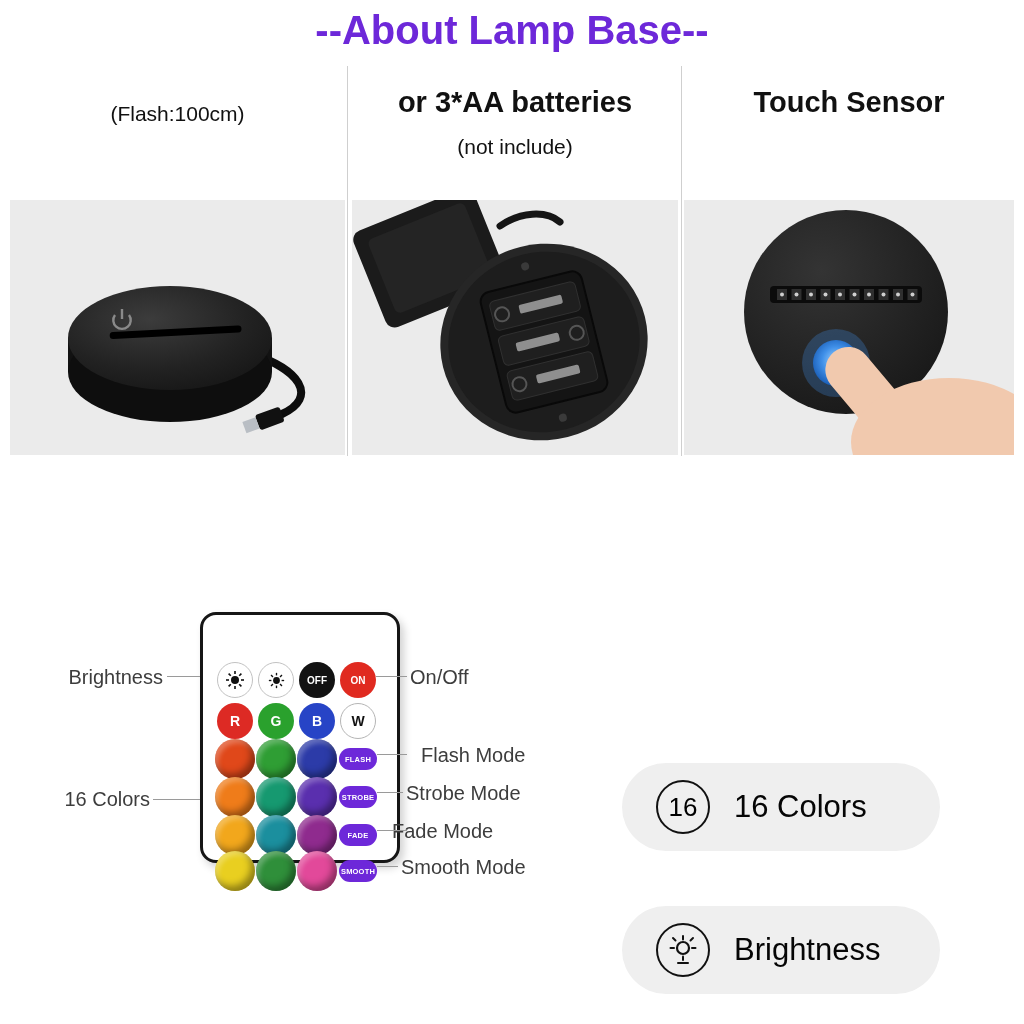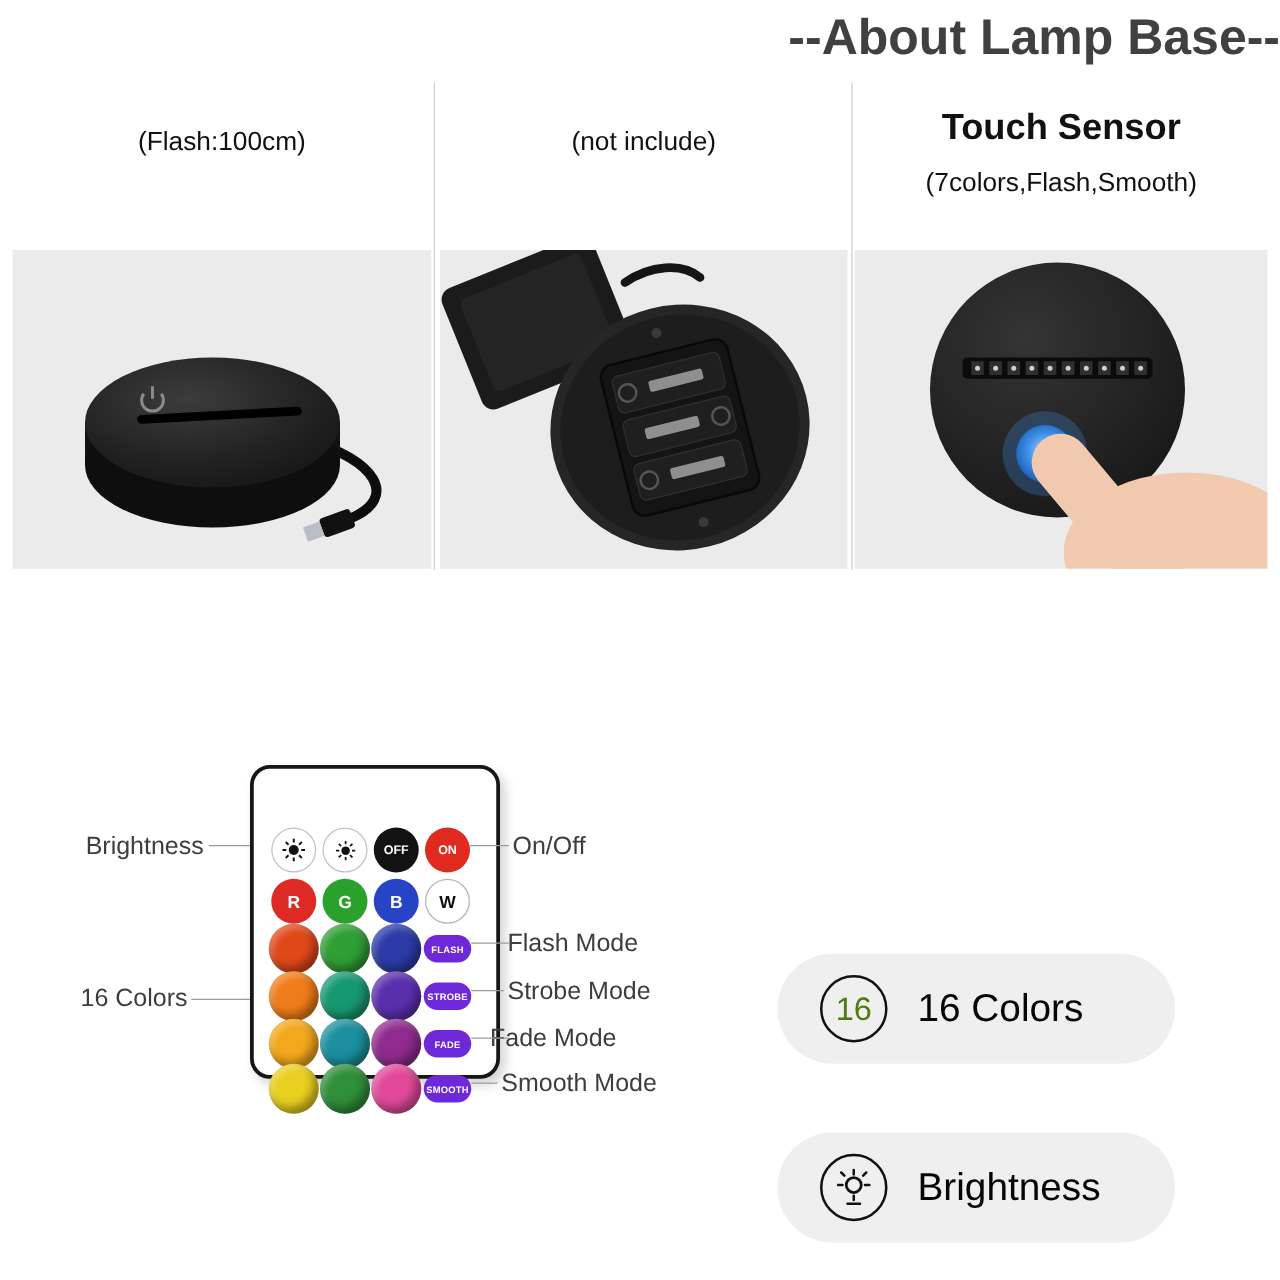--- a/index.html
+++ b/index.html
@@ -1,20 +1,20 @@
 <!DOCTYPE html>
 <html><head>
 <meta charset="utf-8">
 <style>
   * { margin:0; padding:0; box-sizing:border-box; }
   html,body { background:#fff; }
   body { width:1024px; height:1024px; font-family:"Liberation Sans", sans-serif; }
   .canvas { position:relative; width:1024px; height:1024px; background:#fff; color:#111; overflow:hidden; }
 
-  .title { position:absolute; width:100%; text-align:right; font-weight:600; color:#404040; }
+  .title { position:absolute; width:100%; text-align:center; font-weight:600; color:#6d28d9; }
   .t-top { top:8px;  font-size:40px; }
   .t-mid { top:494px; font-size:38px; }
 
   .vline { position:absolute; top:66px; height:390px; width:1px; background:#cfcfcf; }
   .v1 { left:347px; } .v2 { left:681px; }
 
   .feature { position:absolute; top:86px; text-align:center; }
   .f1 { left:10px;  width:335px; }
   .f2 { left:352px; width:326px; }
   .f3 { left:684px; width:330px; }
@@ -42,42 +42,42 @@
           color:#fff; font-size:7.5px; font-weight:bold; letter-spacing:.2px;
           display:flex; align-items:center; justify-content:center; }
 
   .callout { position:absolute; font-size:20px; color:#3d3d3d; white-space:nowrap; line-height:22px; }
   .lline   { position:absolute; height:0; border-top:1.5px solid #9a9a9a; }
 
   .pill { position:absolute; left:622px; width:318px; height:88px; border-radius:44px;
           background:#efefef; display:flex; align-items:center; padding-left:34px; gap:24px; }
   .picon { width:54px; height:54px; border:2.6px solid #111; border-radius:50%;
            display:flex; align-items:center; justify-content:center; flex:0 0 auto; background:transparent; }
-  .pnum  { font-size:26px; color:#4d7c0f; }
+  .pnum  { font-size:26px; color:#000000; }
   .plabel{ font-size:31px; color:#050505; font-weight:500; }
 </style>
 </head>
 <body>
 
 <div class="canvas">
 
   <h1 class="title t-top">--About Lamp Base--</h1>
 
   <div class="vline v1"></div>
   <div class="vline v2"></div>
 
   <section class="feature f1">
     <p>(Flash:100cm)</p>
   </section>
   <section class="feature f2">
+    <h2>or 3*AA batteries</h2>
     <p>(not include)</p>
   </section>
   <section class="feature f3">
     <h2>Touch Sensor</h2>
-    <p>(7colors,Flash,Smooth)</p>
   </section>
 
   <div class="photo p1">
     <svg width="335" height="255" viewBox="0 0 335 255">
       <defs>
         <radialGradient id="g1" cx="40%" cy="32%" r="80%">
           <stop offset="0%" stop-color="#3c3c3c"></stop>
             <stop offset="60%" stop-color="#222"></stop>
             <stop offset="100%" stop-color="#141414"></stop>
         </radialGradient>
@@ -238,21 +238,21 @@
     <div class="mbtn" style="left:136px;top:209px">FADE</div>
     <div class="mbtn" style="left:136px;top:245px">SMOOTH</div>
   </div>
 
   <span class="callout" style="left:30px;top:666px;width:133px;text-align:right">Brightness</span>
   <div class="lline" style="left:167px;top:676px;width:33px"></div>
 
   <span class="callout" style="left:410px;top:666px">On/Off</span>
   <div class="lline" style="left:376px;top:676px;width:31px"></div>
 
-  <span class="callout" style="left:406px;top:744px">Flash Mode</span>
+  <span class="callout" style="left:421px;top:744px">Flash Mode</span>
   <div class="lline" style="left:377px;top:754px;width:30px"></div>
 
   <span class="callout" style="left:406px;top:782px">Strobe Mode</span>
   <div class="lline" style="left:377px;top:792px;width:26px"></div>
 
   <span class="callout" style="left:392px;top:820px">Fade Mode</span>
   <div class="lline" style="left:377px;top:830px;width:30px"></div>
 
   <span class="callout" style="left:401px;top:856px">Smooth Mode</span>
   <div class="lline" style="left:377px;top:866px;width:21px"></div>

